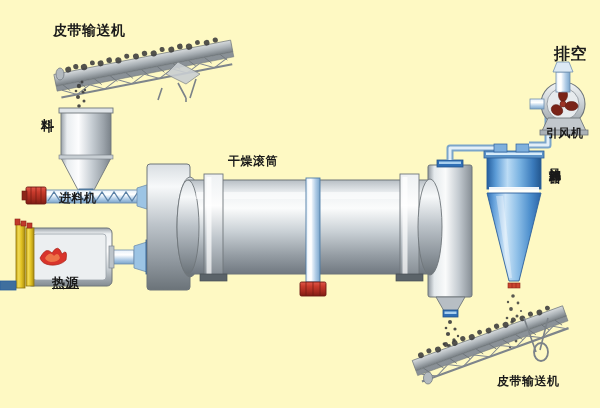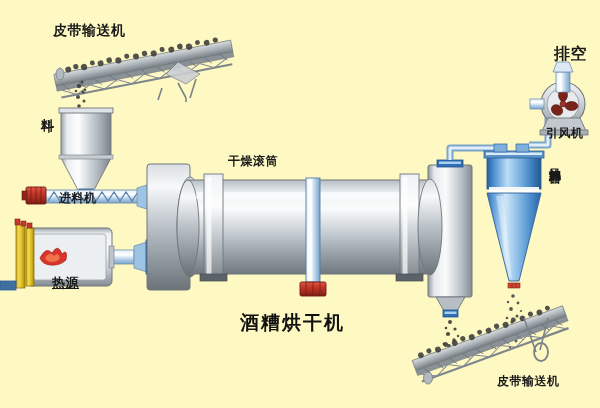--- a/index.html
+++ b/index.html
@@ -443,15 +443,14 @@
   <div class="lbl" style="left:228px; top:153px; font-size:12px;">干燥滚筒</div>
 
   <div class="lbl" style="left:554px; top:44px; font-size:16px;">排空</div>
 
   <div class="lbl" style="left:546px; top:125px; font-size:12px;">引风机</div>
 
   <div class="lbl-vert" style="left:546px; top:158px; font-size:12px;">旋风卸料器</div>
 
   <div class="lbl" style="left:497px; top:373px; font-size:12px;">皮带输送机</div>
 
-  <div class="title-main" style="left:240px; top:310px; font-size:19px;">酒糟烘干机</div>
 
 </div>
 
 </body></html>

